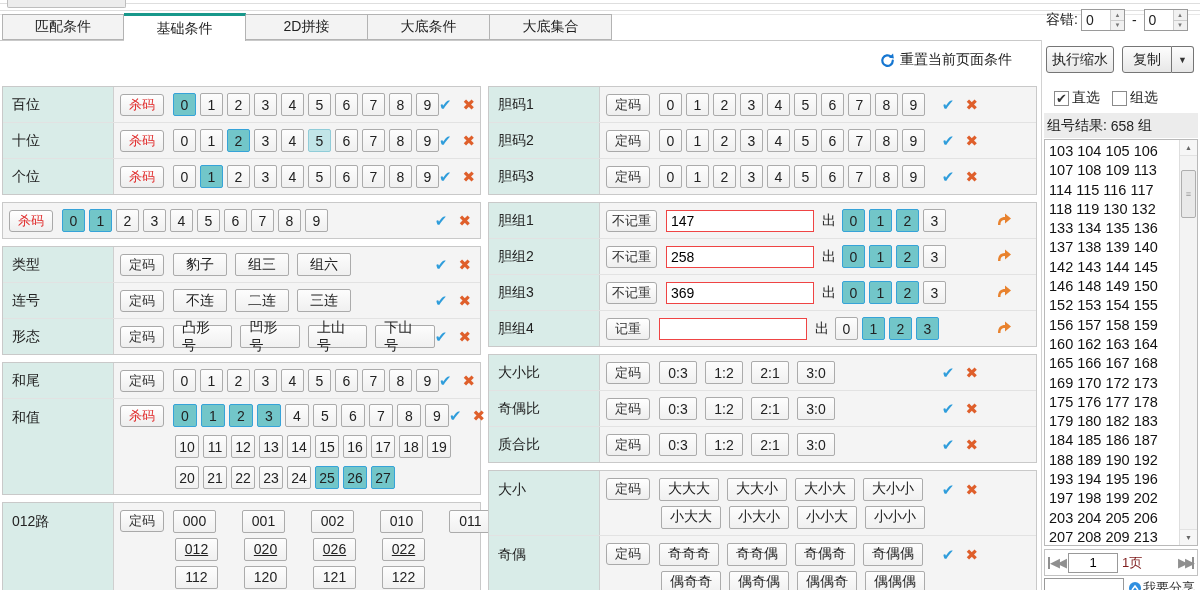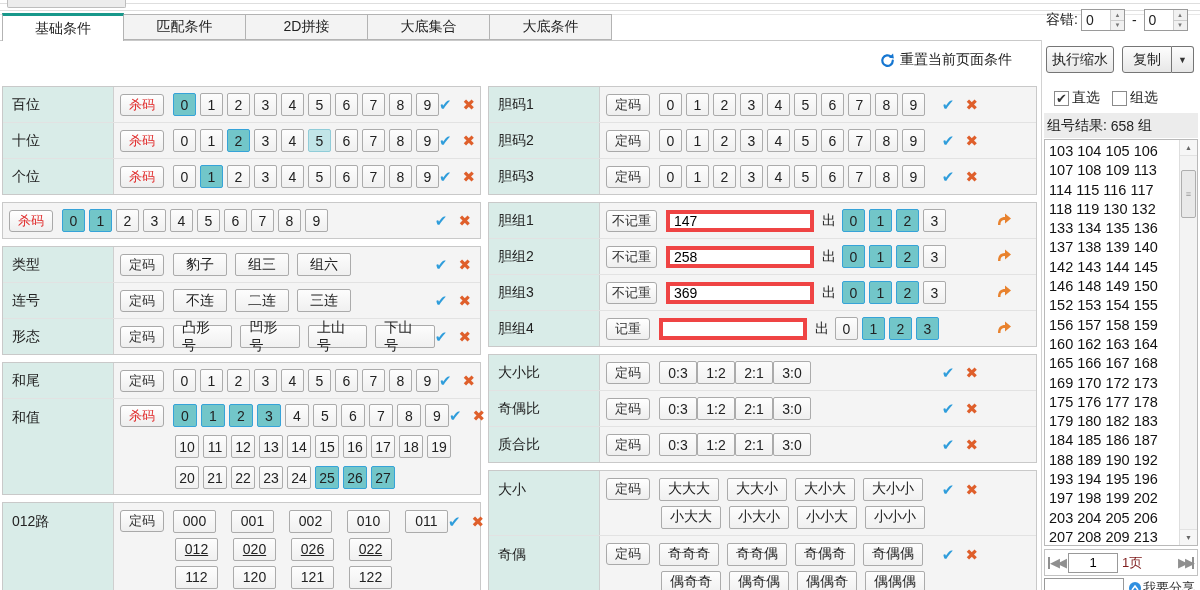--- a/index.html
+++ b/index.html
@@ -37,24 +37,24 @@
   .mode.red{color:#e02b2b}
   .indent{flex:none;width:55px}
   .opts{display:flex;align-items:center;gap:4px}
   .opt{box-sizing:border-box;height:23px;min-width:23px;padding:0 2px;border:1px solid #ababab;border-radius:2px;
        background:linear-gradient(#fdfdfd,#f0f0f0);display:flex;align-items:center;justify-content:center;
        font-size:14px;cursor:pointer}
   .opt.s1{background:#72c6c9;border-color:#36a3d8}
   .opt.s2{background:#c2e5e8;border-color:#90ccd8}
   .sz-m{gap:8px}.sz-m .opt{min-width:54px;padding:0 8px}
   .sz-m3{gap:8px}.sz-m3 .opt{min-width:60px;padding:0 5px}
-  .sz-r{gap:0}.sz-r .opt{min-width:38px}
-  .sz-n{gap:15px}.sz-n .opt{min-width:43px}
+  .sz-r{gap:8px}.sz-r .opt{min-width:38px}
+  .sz-n{gap:26px}.sz-n .opt{min-width:43px}
   .sz-d2 .opt{min-width:24px;padding:0 1px}
-  .ti{height:22px;box-sizing:border-box;width:148px;margin-right:8px;border:4px solid #ef4444;
+  .ti{height:22px;box-sizing:border-box;width:148px;margin-right:8px;border:1px solid #ef4444;
       font-size:14px;padding:0 4px;font-family:inherit}
   .out{font-size:14px;margin-right:6px}
   .ic{font-size:15px;line-height:1;cursor:pointer}
   .ic-check{color:#2f9ddb;margin-left:auto}
   .ic-x{color:#df5f2b;margin:0 3px 0 11px}
   .mid .ic-x{margin-right:52px}
   .arrow{margin-left:auto;margin-right:18px;cursor:pointer;flex:none}
   
   .tol{position:absolute;left:1046px;top:9px;display:flex;align-items:center;font-size:14px}
   .spin{width:44px;height:22px;box-sizing:border-box;border:1px solid #9a9a9a;background:#fff;display:flex;margin-left:3px}
@@ -103,25 +103,25 @@
 <body>
 
 <div class="hline" style="top:3px"></div>
 <div class="stub"></div>
 <div class="hline" style="top:10px"></div>
 <div class="hline" style="top:14px;background:#e7e7e7"></div>
 <div class="sep40"></div>
 <div class="vdiv"></div>
 
 <div class="tabbar">
+    <div class="tab">匹配条件</div>
     <div class="tab active">基础条件</div>
-    <div class="tab">匹配条件</div>
     <div class="tab">2D拼接</div>
+    <div class="tab">大底条件</div>
     <div class="tab">大底集合</div>
-    <div class="tab">大底条件</div>
   </div>
 
 <div class="tol">
   <span>容错:</span>
   <span class="spin">
     <span class="v">0</span>
     <span class="arrs">
         <span>▲</span>
         <span>▼</span>
       </span>

